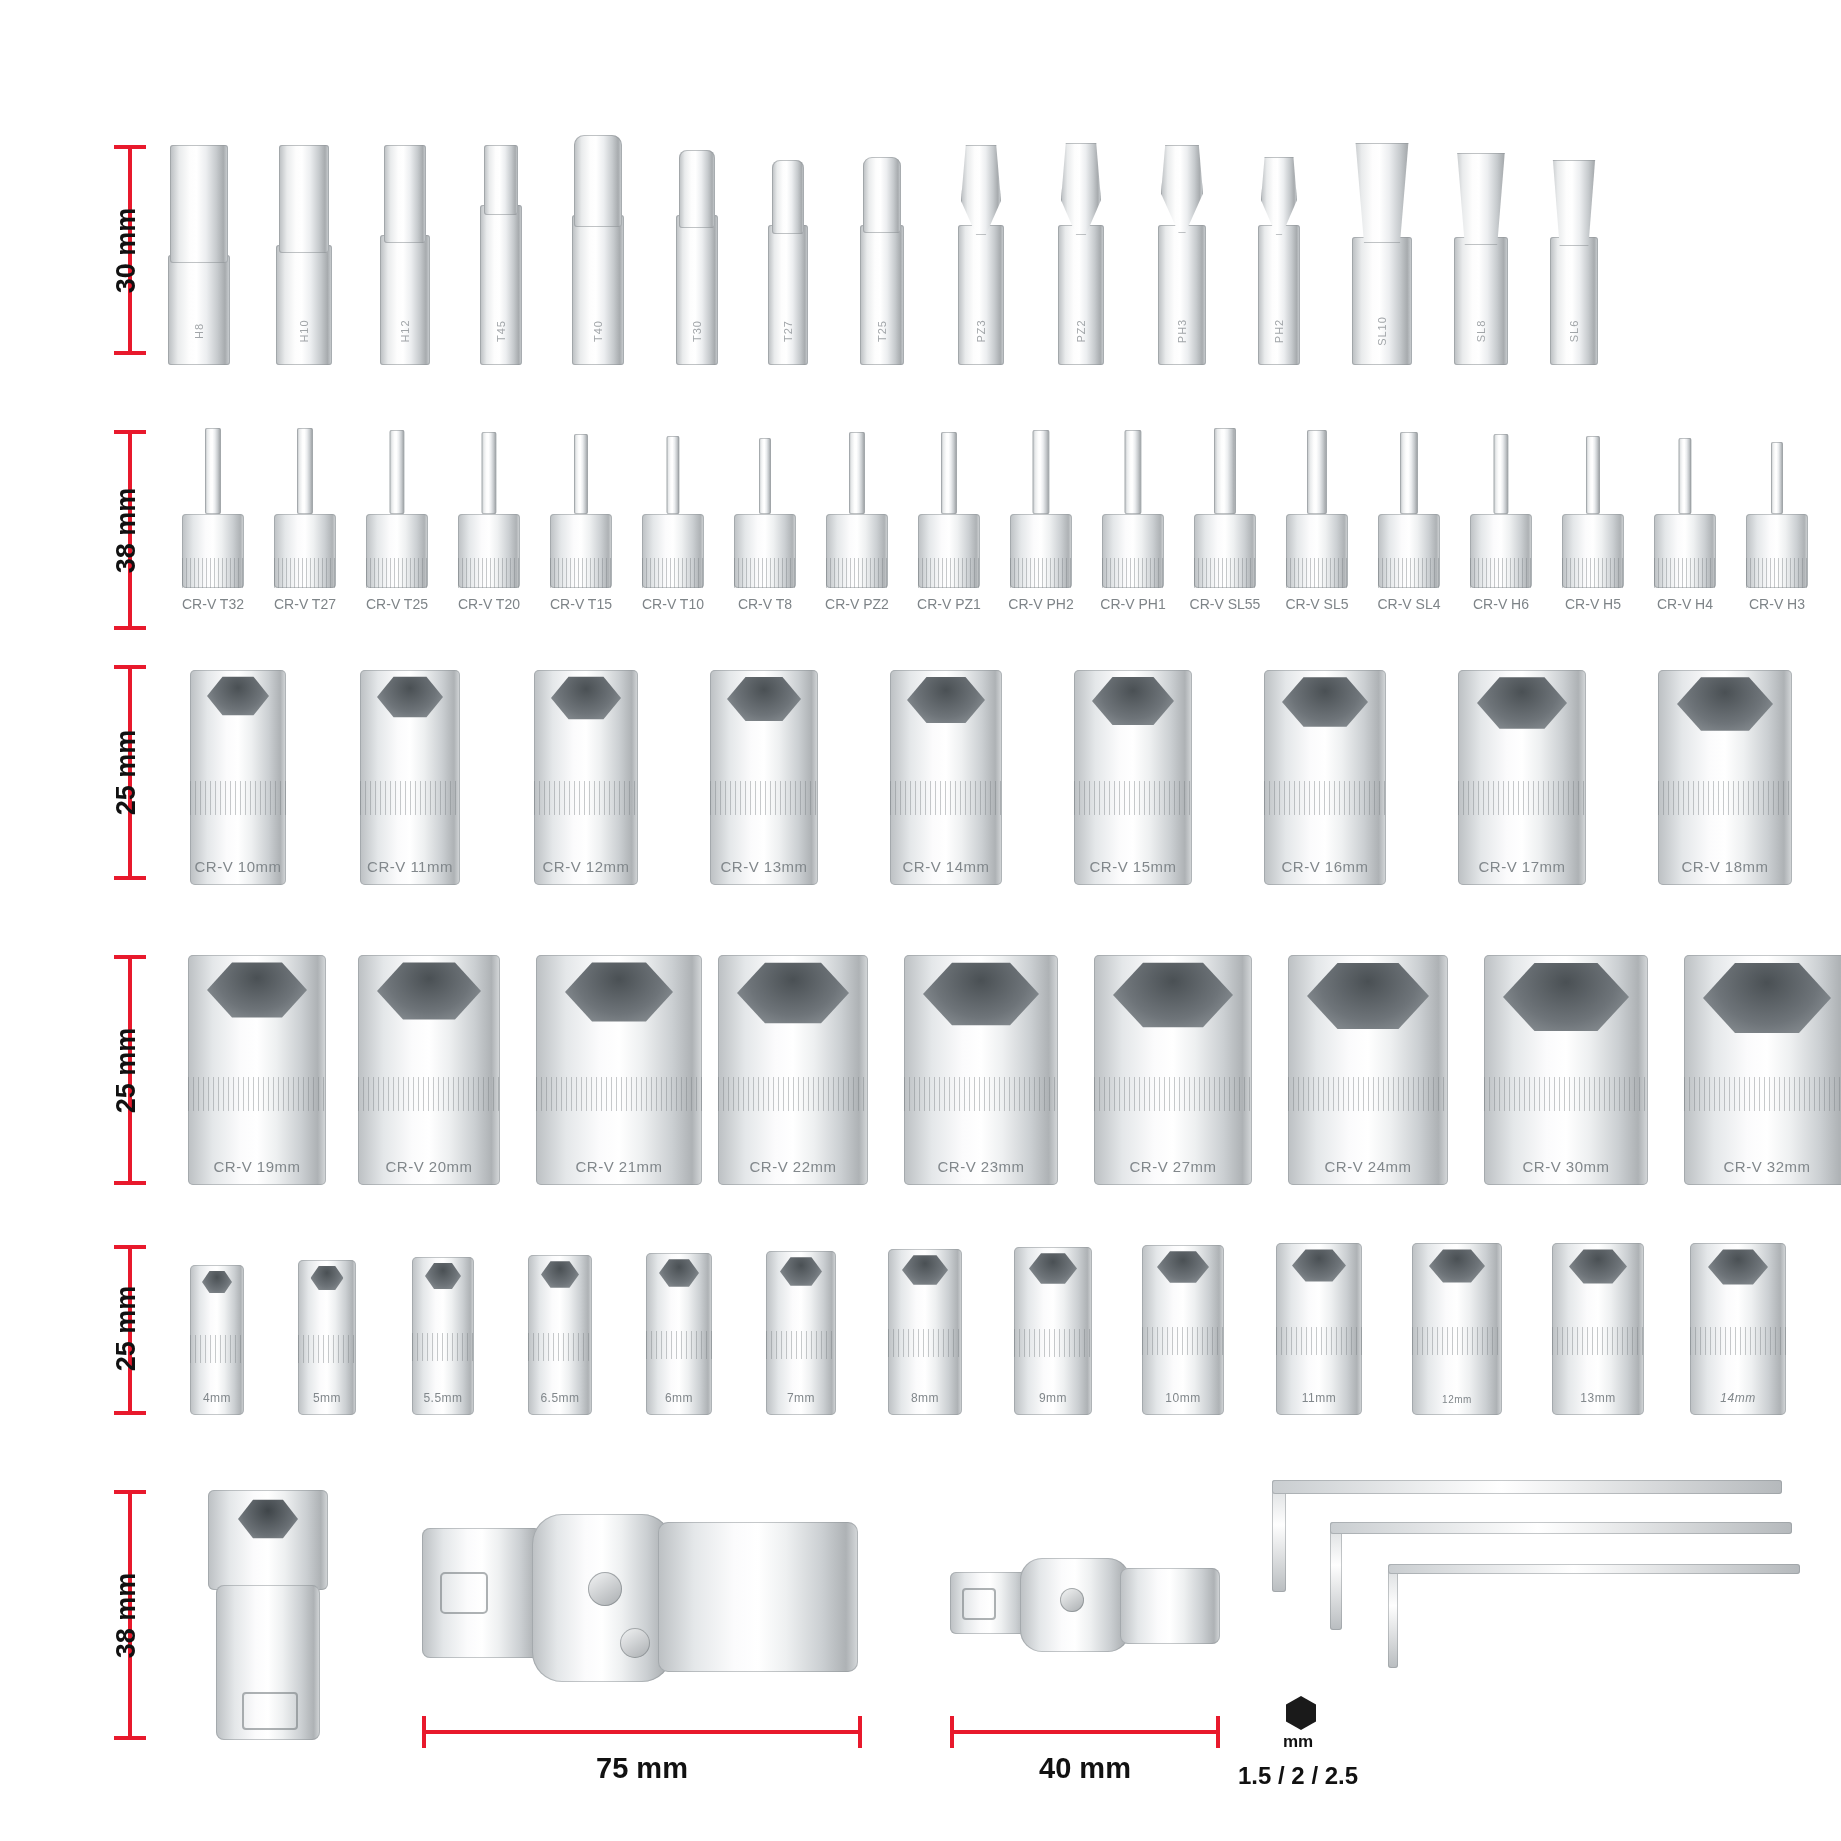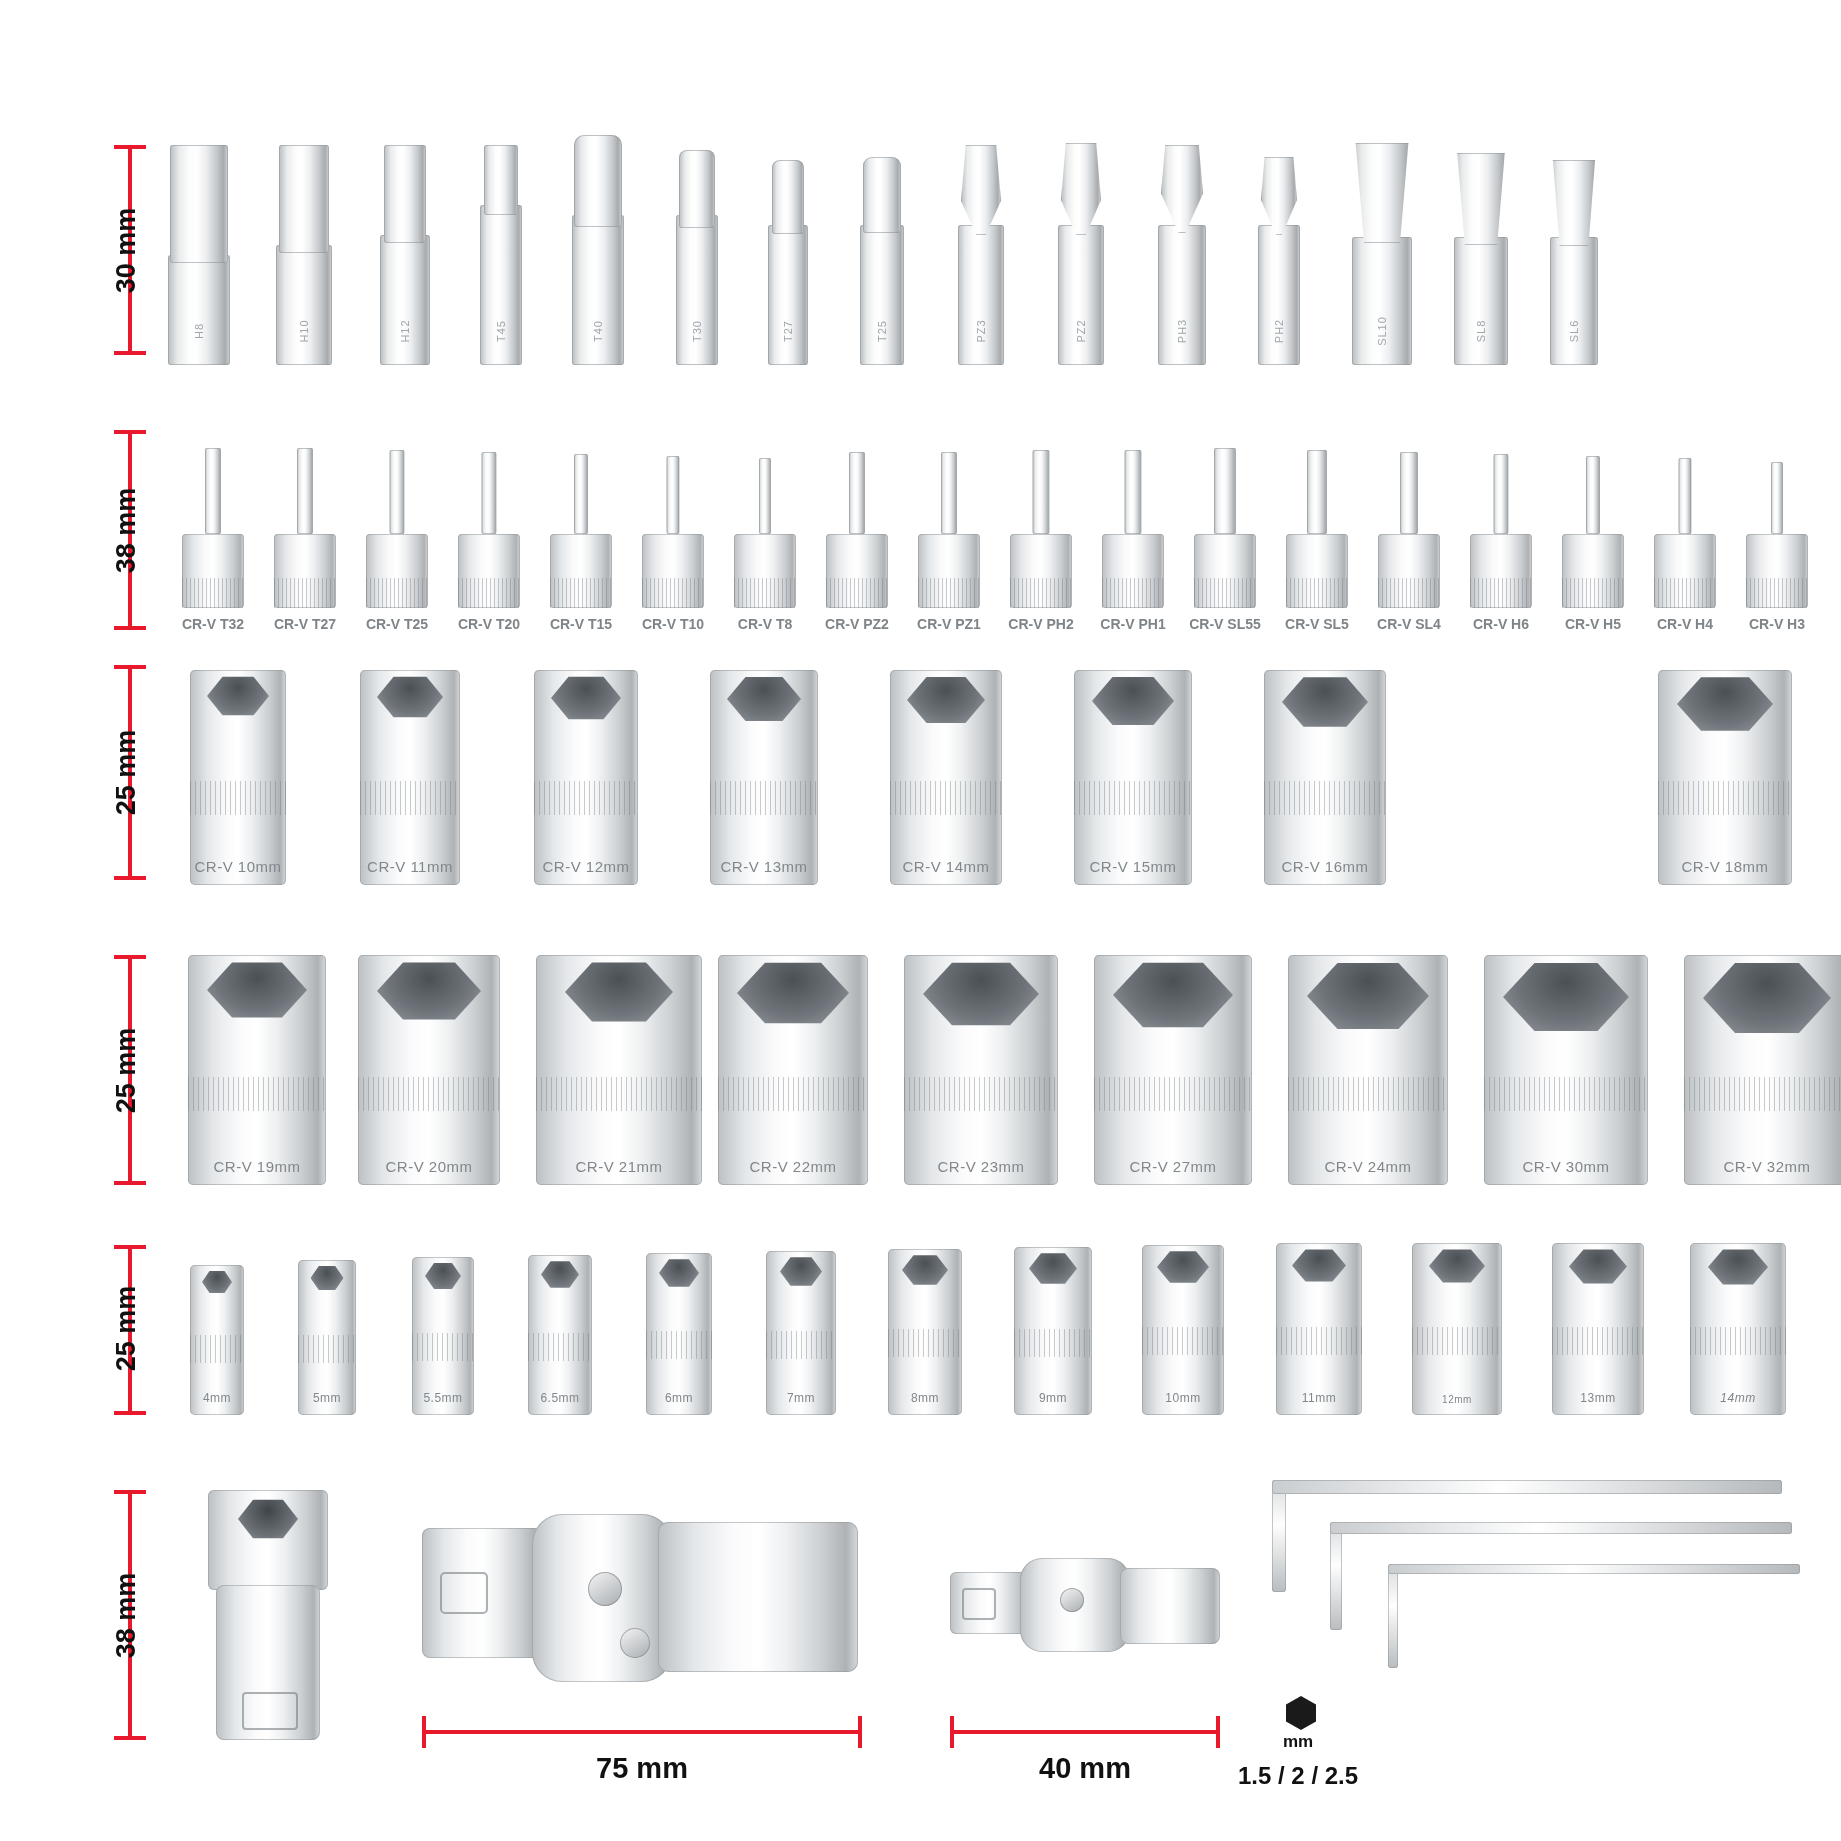--- a/index.html
+++ b/index.html
@@ -184,21 +184,21 @@
     </div>
   </div>
 
   <div class="dim" style="left:100px;top:430px;height:200px;">
     <div class="cap" style="top:0;"></div>
     <div class="bar" style="top:0;height:200px;"></div>
     <div class="cap" style="top:196px;"></div>
     <div class="lbl" style="top:85px;">38 mm</div>
   </div>
 
-  <div class="row" style="left:182px;top:430px;width:1640px;height:200px;font-weight:bold;">
+  <div class="row" style="left:182px;top:410px;width:1640px;height:200px;">
 
     <div class="bsock" style="left:0px;width:62px;height:200px;">
       <div class="body metal-soft"></div>
         <div class="knurl"></div>
       <div class="neck metal" style="width:16px;height:86px;"></div>
       <div class="lab">CR-V T32</div>
     </div>
     <div class="bsock" style="left:92px;width:62px;height:200px;">
       <div class="body metal-soft"></div>
         <div class="knurl"></div>
@@ -345,20 +345,26 @@
       <div class="barrel metal-soft"></div>
       <div class="ring" style="bottom:70px;"></div>
       <div class="hex" style="width:82px;height:52px;"></div>
       <div class="lab">CR-V 15mm</div>
     </div>
     <div class="sock" style="left:1074px;width:122px;height:215px;">
       <div class="barrel metal-soft"></div>
       <div class="ring" style="bottom:70px;"></div>
       <div class="hex" style="width:86px;height:54px;"></div>
       <div class="lab">CR-V 16mm</div>
+    </div>
+    <div class="sock" style="left:1268px;width:128px;height:215px;">
+      <div class="barrel metal-soft"></div>
+      <div class="ring" style="bottom:70px;"></div>
+      <div class="hex" style="width:90px;height:56px;"></div>
+      <div class="lab">CR-V 17mm</div>
     </div>
     <div class="sock" style="left:1468px;width:134px;height:215px;">
       <div class="barrel metal-soft"></div>
       <div class="ring" style="bottom:70px;"></div>
       <div class="hex" style="width:96px;height:58px;"></div>
       <div class="lab">CR-V 18mm</div>
     </div>
   </div>
 
   <div class="dim" style="left:100px;top:955px;height:230px;">

